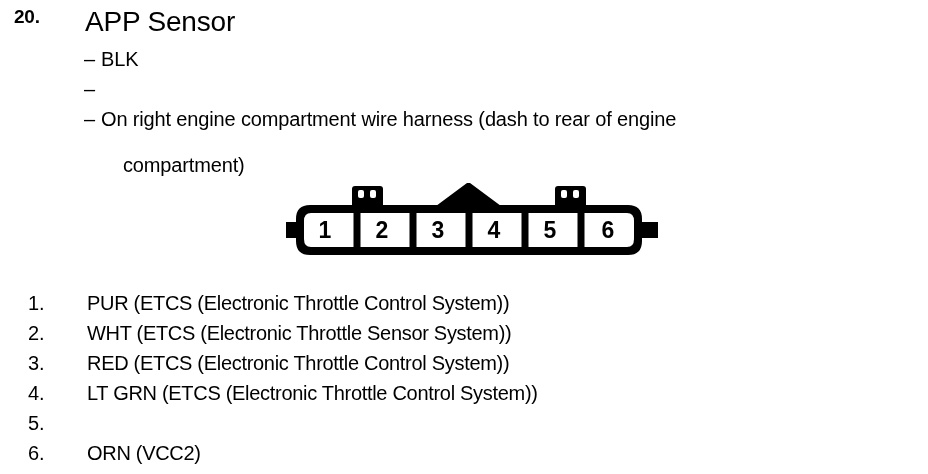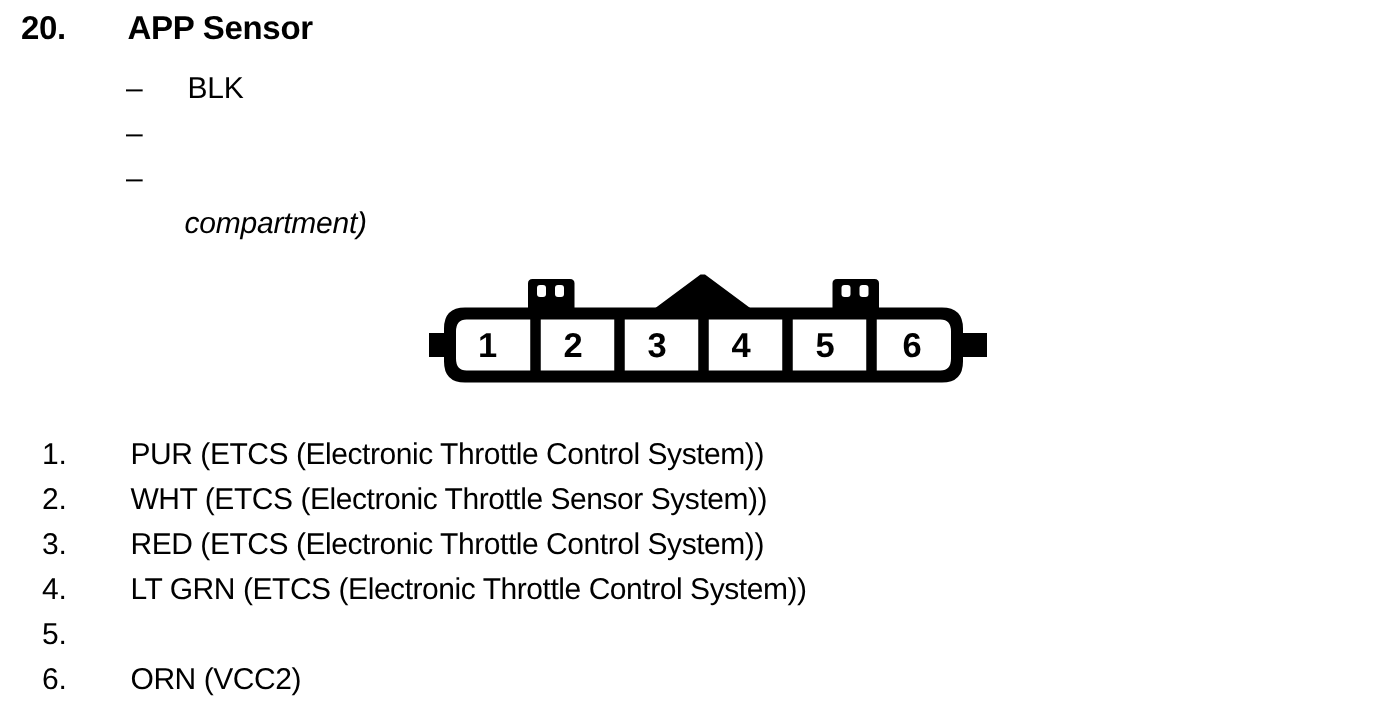--- a/index.html
+++ b/index.html
@@ -23,31 +23,31 @@
     position: absolute;
     left: 0;
     top: 6px;
     width: 928px;
     height: 34px;
   }
   .header-number {
     position: absolute;
     left: 14px;
     top: 0;
-    font-size: 22px;
+    font-size: 19px;
     font-weight: bold;
     letter-spacing: -0.2px;
     white-space: nowrap;
   }
   .header-title {
     position: absolute;
     left: 85px;
     top: 0;
-    font-size: 22px;
-    font-weight: bold;
+    font-size: 28px;
+    font-weight: normal;
     letter-spacing: -0.2px;
     white-space: nowrap;
   }
 
   
   .desc-list {
     position: absolute;
     left: 0;
     top: 44px;
     width: 928px;
@@ -66,29 +66,27 @@
     top: 0;
     font-size: 20px;
     line-height: 30px;
   }
   .desc-text {
     position: absolute;
     left: 101px;
     top: 0;
     font-size: 20px;
     line-height: 30px;
-    margin-left: 24px;
   }
   .desc-cont {
     position: absolute;
     left: 123px;
-    top: 0;
-    font-size: 20px;
-    line-height: 30px;
-    font-style: italic;
+    top: 16px;
+    font-size: 20px;
+    line-height: 30px;
   }
 
   
   .connector-wrap {
     position: absolute;
     left: 286px;
     top: 176px;
     width: 390px;
     height: 90px;
   }
@@ -140,20 +138,21 @@
     <span class="desc-dash">–</span>
     <span class="desc-text">BLK</span>
   </div>
 
   <div class="desc-row">
     <span class="desc-dash">–</span>
   </div>
 
   <div class="desc-row">
     <span class="desc-dash">–</span>
+    <span class="desc-text">On right engine compartment wire harness (dash to rear of engine</span>
   </div>
 
   <div class="desc-row">
     <span class="desc-cont">compartment)</span>
   </div>
 
 </div>
 
 <div class="connector-wrap">
   <svg class="connector-svg" width="390" height="90" viewBox="0 0 390 90">

